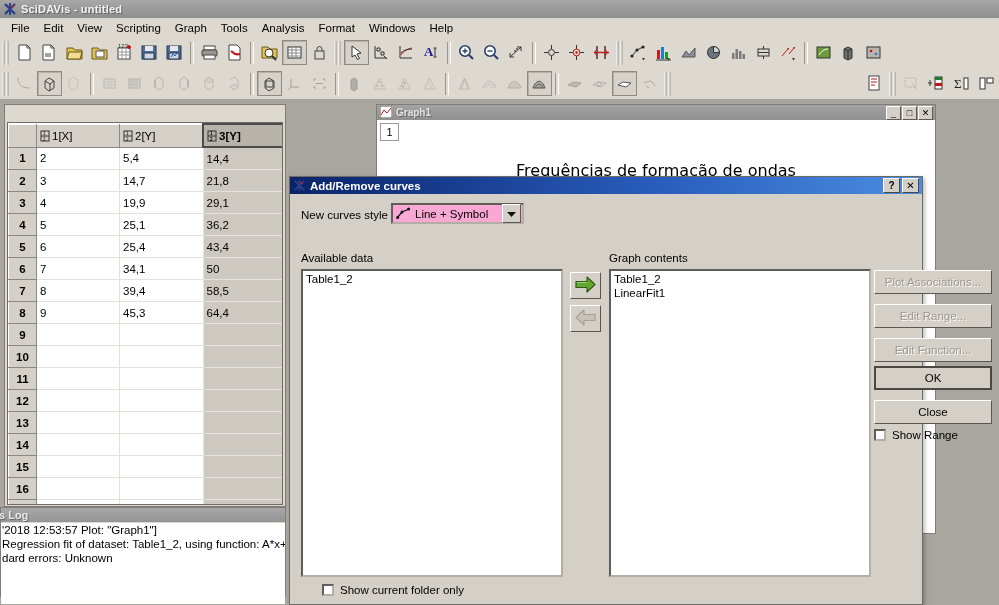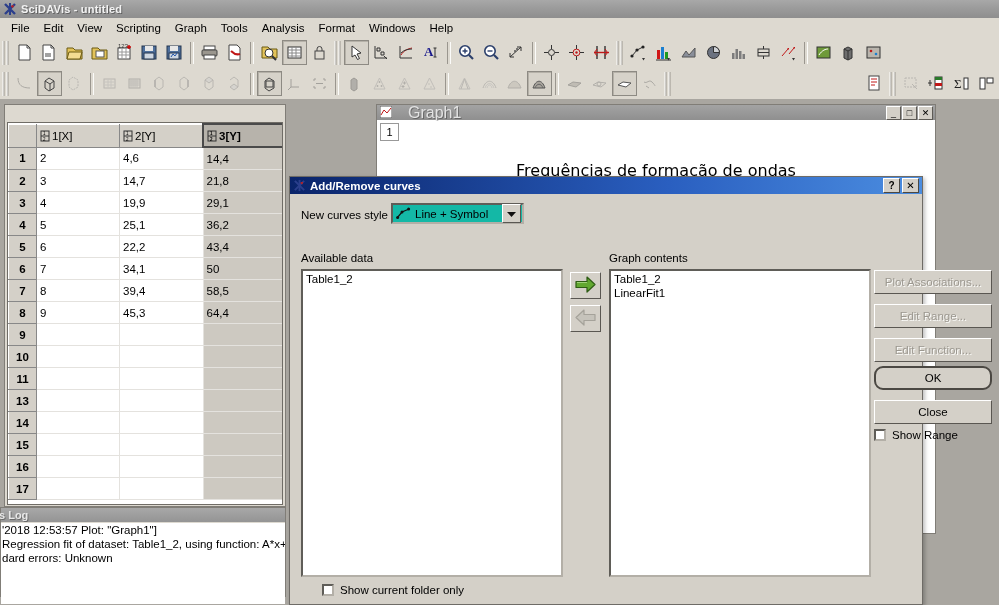--- a/index.html
+++ b/index.html
@@ -105,22 +105,22 @@
     margin-right:1px;position:relative;}
   
   #graph-window{
     position:absolute;left:376px;top:5px;width:560px;height:430px;
     border:1px solid #807d77;background:#fff;box-sizing:border-box;
   }
   #graph-titlebar{
     height:15px;background:linear-gradient(to bottom,#a3a3a3,#8f8f8f);
     display:flex;align-items:center;padding-left:3px;
   }
-  #graph-titlebar .gname{color:#e3e3e3;font-size:16px;margin-left:16px;
-    text-shadow:1px 1px 0 rgba(0,0,0,.3);}
+  #graph-titlebar .gname{color:#e3e3e3;font-size:10px;margin-left:4px;
+    text-shadow:1px 1px 0 rgba(0,0,0,.3);font-weight:bold;}
   #graph-titlebar .winbtns{margin-left:auto;display:flex;gap:1px;padding-right:2px;}
   .wbtn{
     width:13px;height:12px;background:#d4d0c8;border:1px solid #fff;
     border-right-color:#5d5a55;border-bottom-color:#5d5a55;
     font-size:9px;line-height:10px;text-align:center;color:#000;
     display:flex;align-items:center;justify-content:center;
   }
   #graph-canvas{position:absolute;left:1px;top:16px;width:556px;height:412px;background:#fff;}
   #layer-badge{
     position:absolute;left:2px;top:2px;width:17px;height:16px;background:#fff;
@@ -166,21 +166,21 @@
     width:15px;height:13px;background:#d4d0c8;
     border:1px solid #fff;border-right-color:#4b4843;border-bottom-color:#4b4843;
     font-size:10px;font-weight:bold;color:#000;
     display:flex;align-items:center;justify-content:center;line-height:1;
   }
   #dlg-body{position:absolute;left:0;top:17px;width:708px;height:410px;}
   .lbl{position:absolute;font-size:11.5px;color:#000;white-space:nowrap;}
   #style-label{left:11px;top:15px;}
   #combo{
     position:absolute;left:101px;top:9px;width:133px;height:21px;
-    background:#14b8a6;border:2px inset #b3afa7;box-sizing:border-box;
+    background:#f9a8d4;border:2px inset #b3afa7;box-sizing:border-box;
     display:flex;align-items:center;
   }
   #combo .cico{width:16px;height:14px;margin:0 3px 0 3px;position:relative;flex:none;}
   #combo .ctext{font-size:11.5px;color:#000;flex:1;}
   #combo .carrow{
     width:17px;height:17px;margin-right:1px;flex:none;
     background:#d4d0c8;border:1px solid #fff;
     border-right-color:#5a5752;border-bottom-color:#5a5752;
     display:flex;align-items:center;justify-content:center;
   }
@@ -211,21 +211,21 @@
     font-size:11.5px;color:#000;
     display:flex;align-items:center;justify-content:center;
     box-sizing:border-box;
     text-align:right;
   }
   .sidebtn.disabled{color:#9c9890;text-shadow:1px 1px 0 #fbfbf9;}
   .sidebtn.default{border:2px solid #4b4843;}
   #btn-plotassoc{top:76px;}
   #btn-editrange{top:110px;}
   #btn-editfunc{top:144px;}
-  #btn-ok{top:172px;border-radius:9px;}
+  #btn-ok{top:172px;}
   #btn-close{top:206px;}
   .cbrow{position:absolute;display:flex;align-items:center;}
   #cb-showrange{left:584px;top:235px;}
   #cb-currentfolder{left:11px;top:390px;padding-left:21px;}
   .cbox{
     width:12px;height:12px;background:#fff;border:2px inset #b3afa7;
     box-sizing:border-box;margin-right:6px;flex:none;
   }
   .cbtxt{font-size:11.5px;color:#000;white-space:nowrap;}
 </style>
@@ -717,21 +717,21 @@
                     <path d="M1 6h8" stroke="#333"></path>
                     <text x="3" y="5" font-size="4.5" fill="#000">1</text>
                     <text x="3" y="10.5" font-size="4.5" fill="#000">2</text>
                   </svg>
             </span><span>3[Y]</span>
           </th>
         </tr>
         <tr>
               <th class="rowh">1</th>
               <td>2</td>
-              <td>4,6</td>
+              <td>5,4</td>
               <td class="selcol">14,4</td>
             </tr>
         <tr>
               <th class="rowh">2</th>
               <td>3</td>
               <td>14,7</td>
               <td class="selcol">21,8</td>
             </tr>
         <tr>
               <th class="rowh">3</th>
@@ -741,21 +741,21 @@
             </tr>
         <tr>
               <th class="rowh">4</th>
               <td>5</td>
               <td>25,1</td>
               <td class="selcol">36,2</td>
             </tr>
         <tr>
               <th class="rowh">5</th>
               <td>6</td>
-              <td>22,2</td>
+              <td>25,4</td>
               <td class="selcol">43,4</td>
             </tr>
         <tr>
               <th class="rowh">6</th>
               <td>7</td>
               <td>34,1</td>
               <td class="selcol">50</td>
             </tr>
         <tr>
               <th class="rowh">7</th>
@@ -776,20 +776,26 @@
               <td class="selcol"></td>
             </tr>
         <tr>
               <th class="rowh">10</th>
               <td></td>
               <td></td>
               <td class="selcol"></td>
             </tr>
         <tr>
               <th class="rowh">11</th>
+              <td></td>
+              <td></td>
+              <td class="selcol"></td>
+            </tr>
+        <tr>
+              <th class="rowh">12</th>
               <td></td>
               <td></td>
               <td class="selcol"></td>
             </tr>
         <tr>
               <th class="rowh">13</th>
               <td></td>
               <td></td>
               <td class="selcol"></td>
             </tr>

